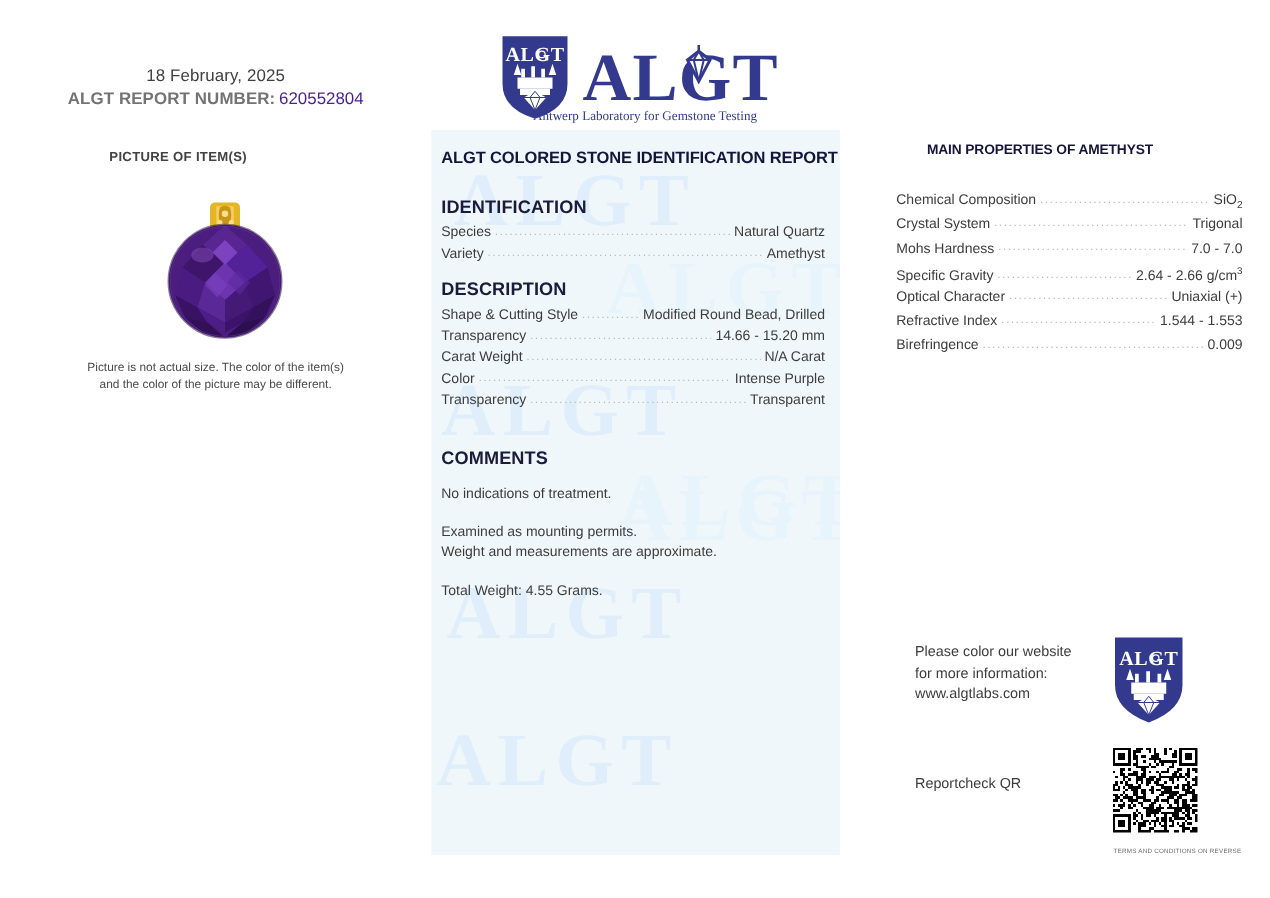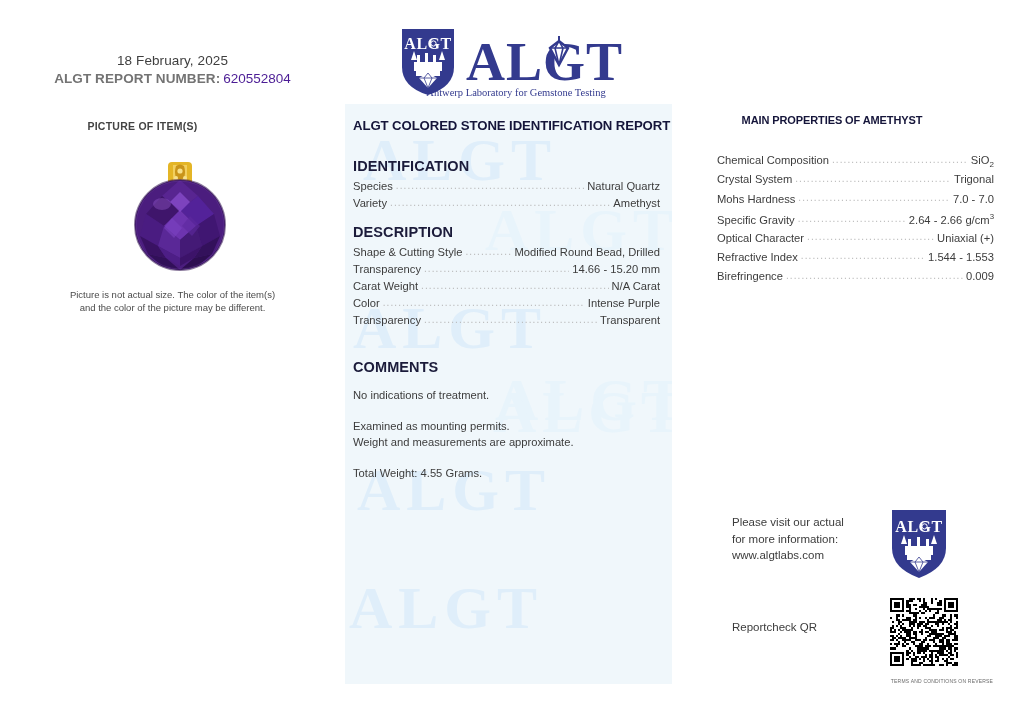--- a/index.html
+++ b/index.html
@@ -435,21 +435,21 @@
         <span class="spec-value">1.544 - 1.553</span>
       </li>
       <li class="spec-row">
         <span class="spec-label">Birefringence</span>
         <span class="spec-dots">..........................................................................................</span>
         <span class="spec-value">0.009</span>
       </li>
     </ul>
 
   <div id="website-block">
-    <div>Please visit our actual</div>
+    <div>Please color our website</div>
     <div>for more information:</div>
     <div>www.algtlabs.com</div>
   </div>
 
   <div id="footer-shield">
     <svg width="58" height="72" viewBox="0 0 58 72">
       <path d="M2 2 h54 v38 q0 20 -27 30 q-27 -10 -27 -30 z" fill="#333a8e"></path>
       <text x="29" y="24" font-family="Liberation Serif, serif" font-size="16" font-weight="bold" fill="#ffffff" text-anchor="middle" letter-spacing="0.5">ALGT</text>
       <circle cx="34.6" cy="18.4" r="2.6" fill="none" stroke="#ffffff" stroke-width="1"></circle>
       <path d="M11 36 l3 -9 l3 9 z" fill="#ffffff"></path>

